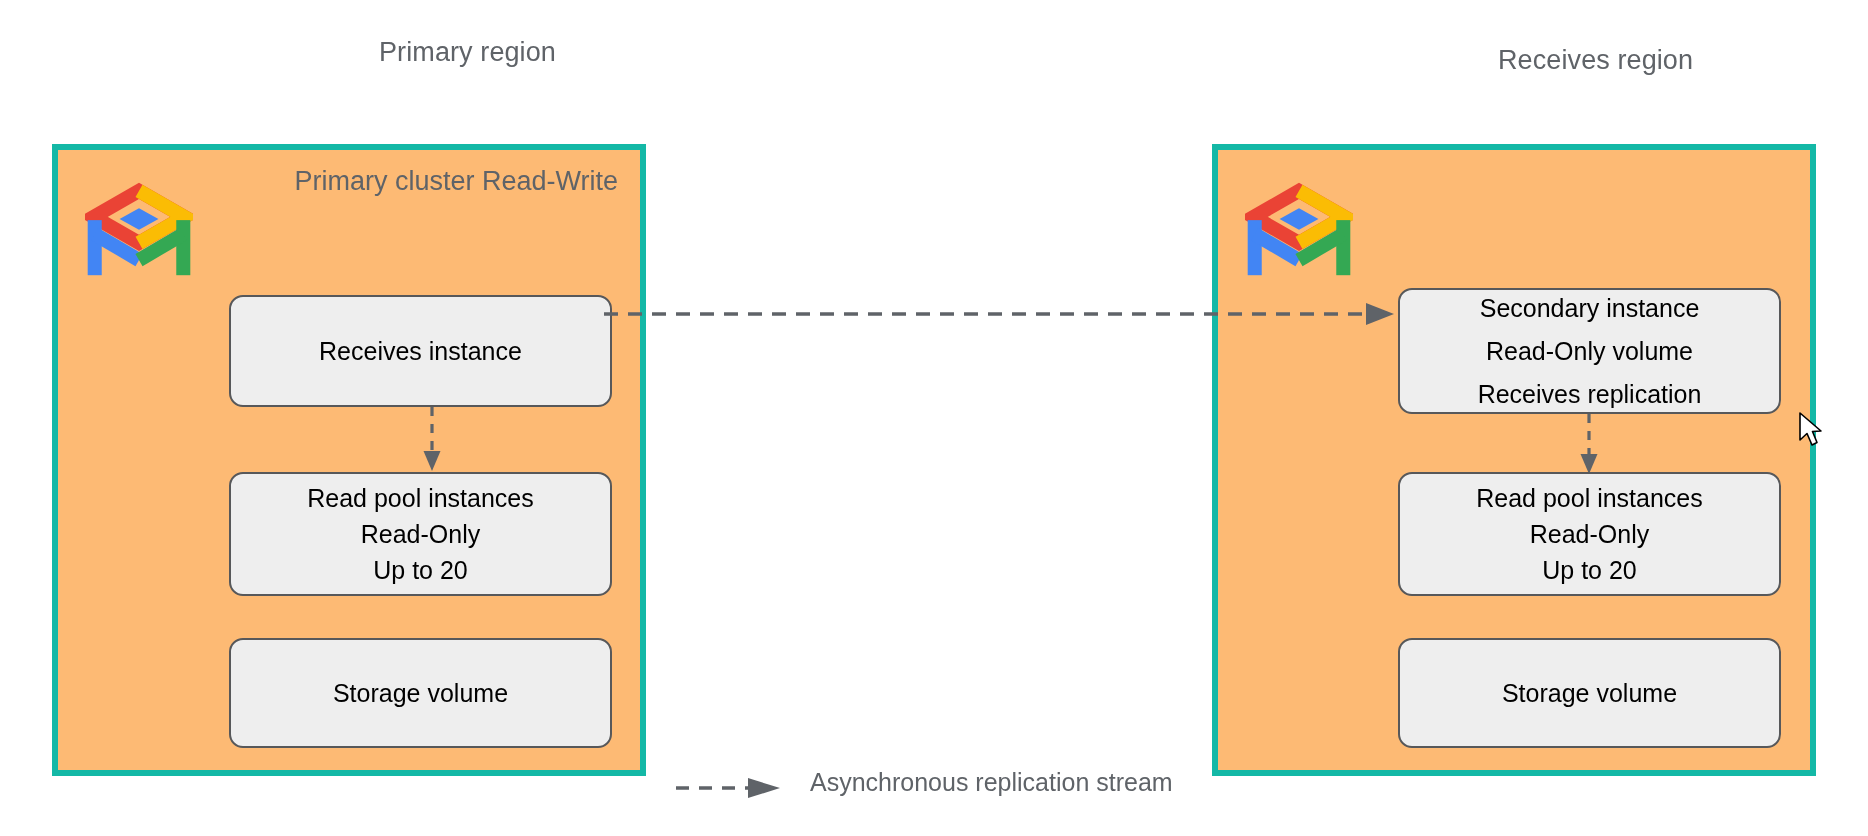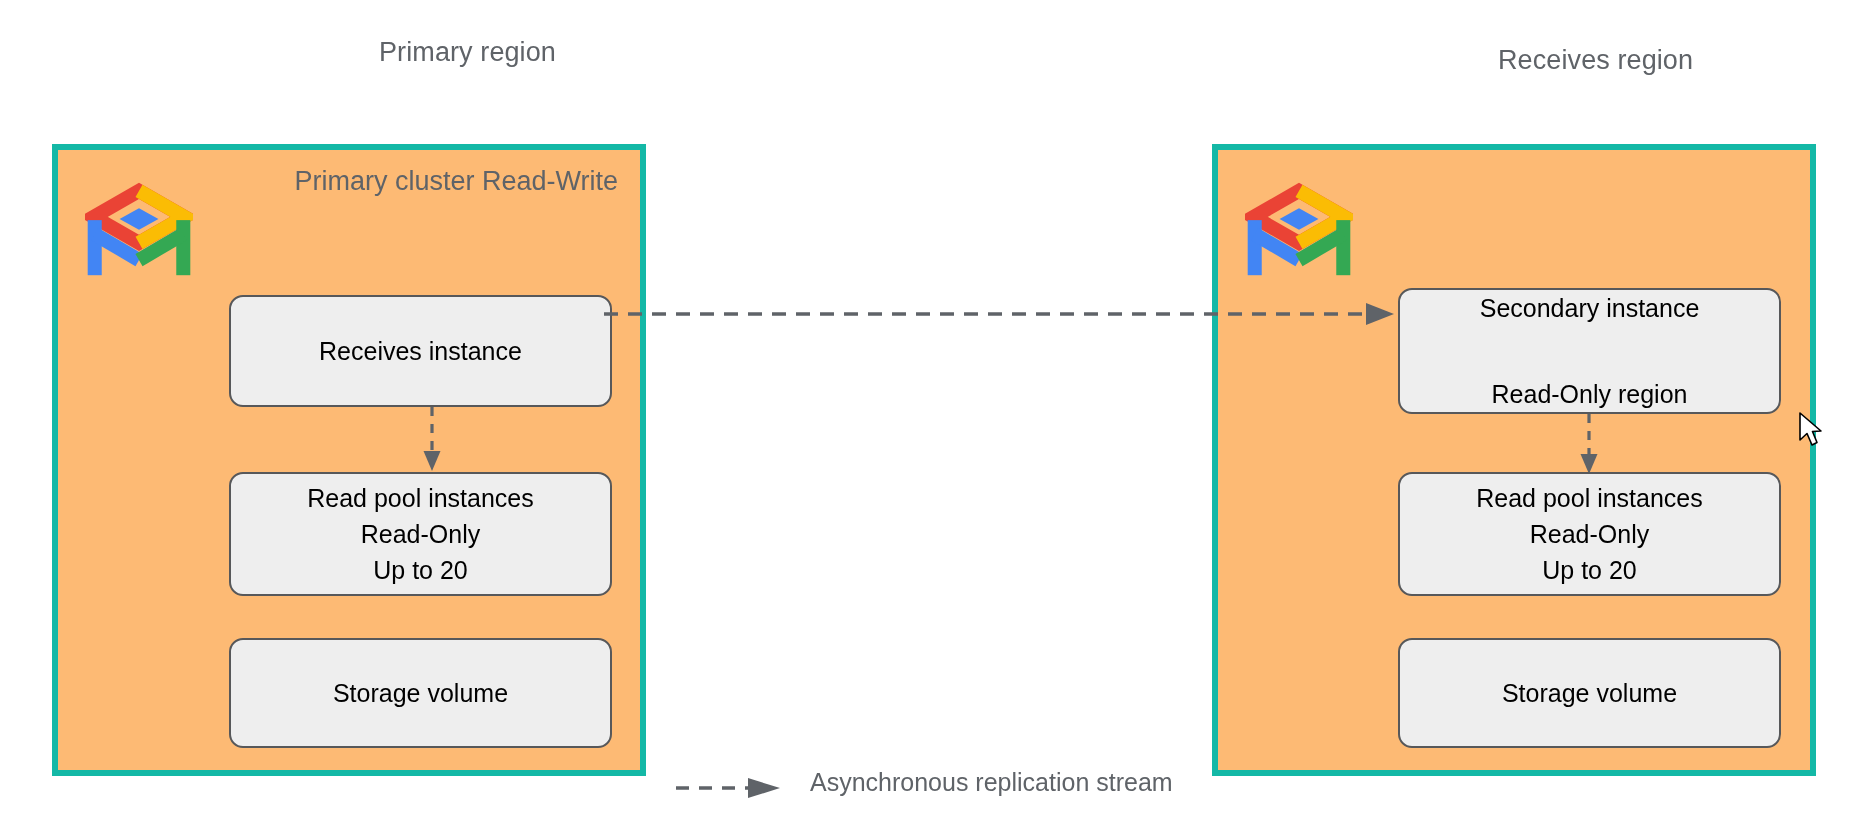--- a/index.html
+++ b/index.html
@@ -156,21 +156,22 @@
       <path d="M50 12 L92 36 L50 60" fill="none" stroke="#fbbc04" stroke-width="13" stroke-linejoin="miter"></path>
       <path d="M50 28 L68 38 L50 48 L32 38 Z" fill="#4285f4"></path>
       <path d="M9 39 L9 90" fill="none" stroke="#4285f4" stroke-width="13" stroke-linecap="butt"></path>
       <path d="M91 39 L91 90" fill="none" stroke="#34a853" stroke-width="13" stroke-linecap="butt"></path>
       <path d="M9 52 L50 76" fill="none" stroke="#4285f4" stroke-width="13" stroke-linejoin="miter"></path>
       <path d="M91 52 L50 76" fill="none" stroke="#34a853" stroke-width="13" stroke-linejoin="miter"></path>
     </svg>
 
     <div class="node" style="left:180px; top:138px; width:383px; height:126px;justify-content:space-between;">
       <span class="line">Secondary instance</span>
-      <span class="line">Read-Only region</span>
+      <span class="line">Read-Only volume</span>
+      <span class="line">Receives replication</span>
     </div>
 
     <svg class="arrow-svg" style="left:358px; top:264px; width:26px; height:62px;" viewBox="0 0 26 62">
       <line x1="13" y1="0" x2="13" y2="40" stroke="#5f6368" stroke-width="3.2" stroke-dasharray="9,8"></line>
       <polygon points="4.5,40 21.5,40 13,60" fill="#5f6368"></polygon>
     </svg>
 
     <div class="node" style="left:180px; top:322px; width:383px; height:124px;">
       <span class="line">Read pool instances</span>
       <span class="line">Read-Only</span>

